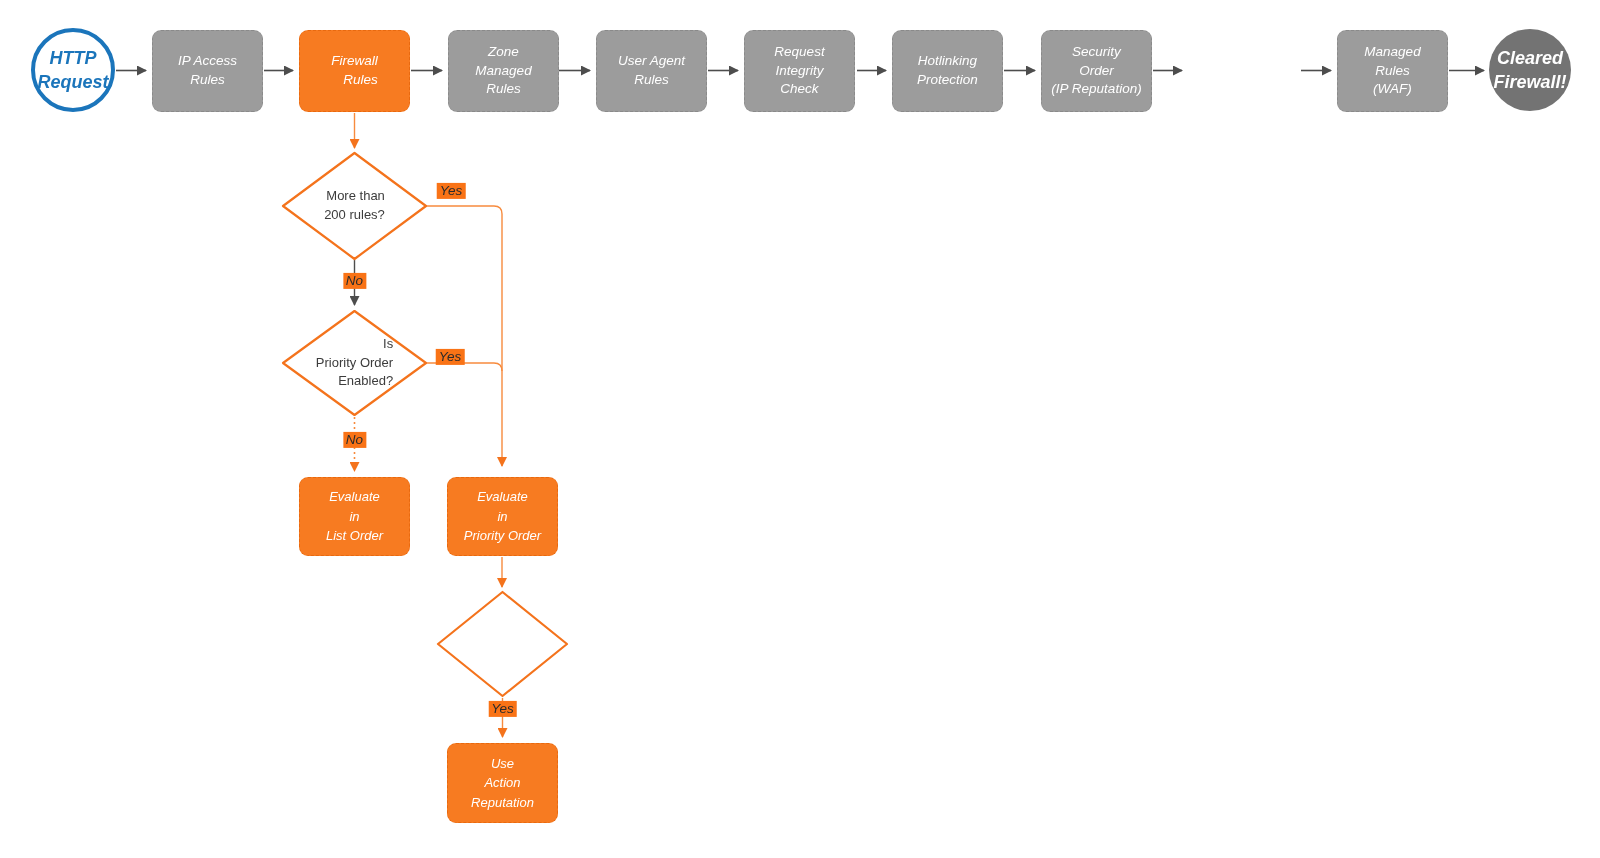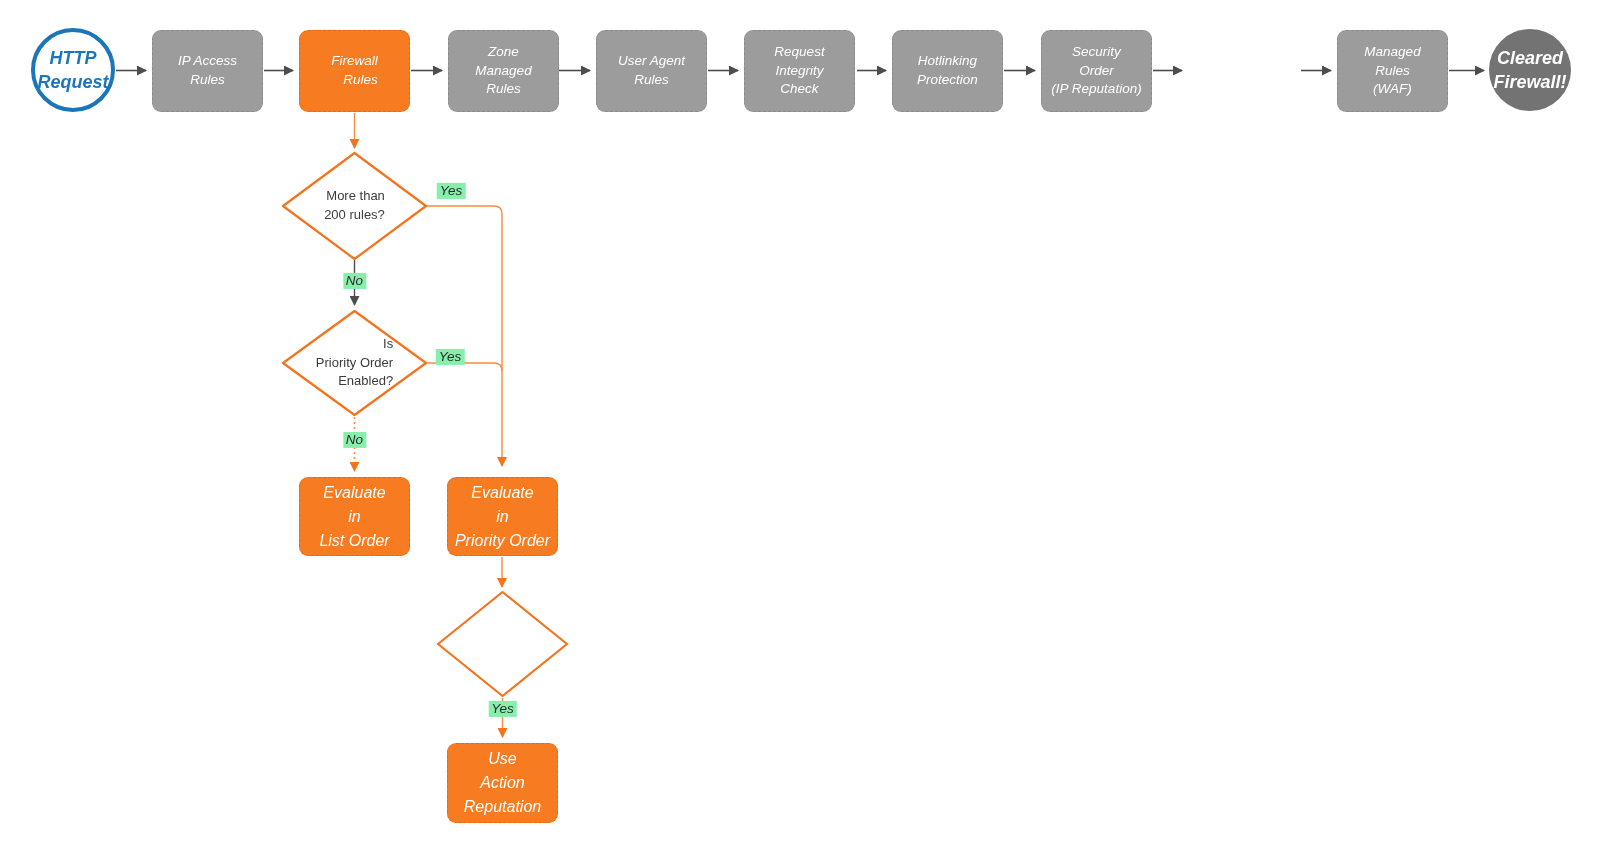--- a/index.html
+++ b/index.html
@@ -26,24 +26,24 @@
   }
   .terminal-end{
     left:1489px;top:29px;width:82px;height:82px;background:#737373;color:#ffffff;
   }
   .diamond-text{
     position:absolute;display:flex;align-items:center;justify-content:center;text-align:right;
     white-space:pre-line;font-size:13px;line-height:1.45;color:#3c3c3c;
   }
   .edge-label{
     position:absolute;transform:translate(-50%,-50%);font-style:italic;font-size:13.5px;
-    color:#2b2b2b;background:#86efac;padding:0 3px;line-height:1.2;
+    color:#2b2b2b;background:#f97316;padding:0 3px;line-height:1.2;
   }
   .obox{
-    font-style:italic;font-size:16px;line-height:1.5;color:#ffffff;
+    font-style:italic;font-size:13px;line-height:1.5;color:#ffffff;
     background:#f77b21;border:1px dashed #e8690f;border-radius:9px;
   }
   svg#connector-layer{position:absolute;left:0;top:0;}
 </style>
 </head>
 <body>
 
 <div id="canvas">
 
   <svg id="connector-layer" width="1600" height="858" viewBox="0 0 1600 858">

